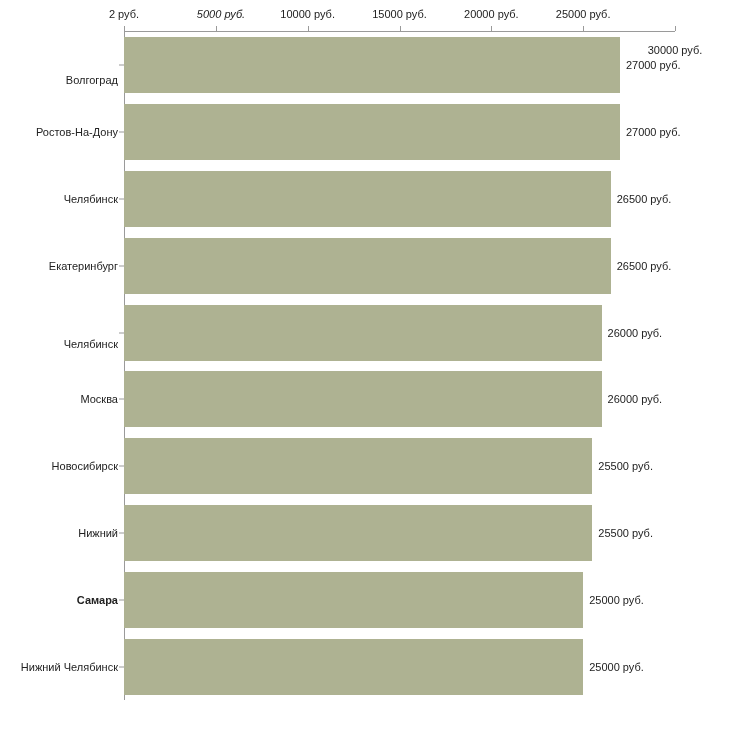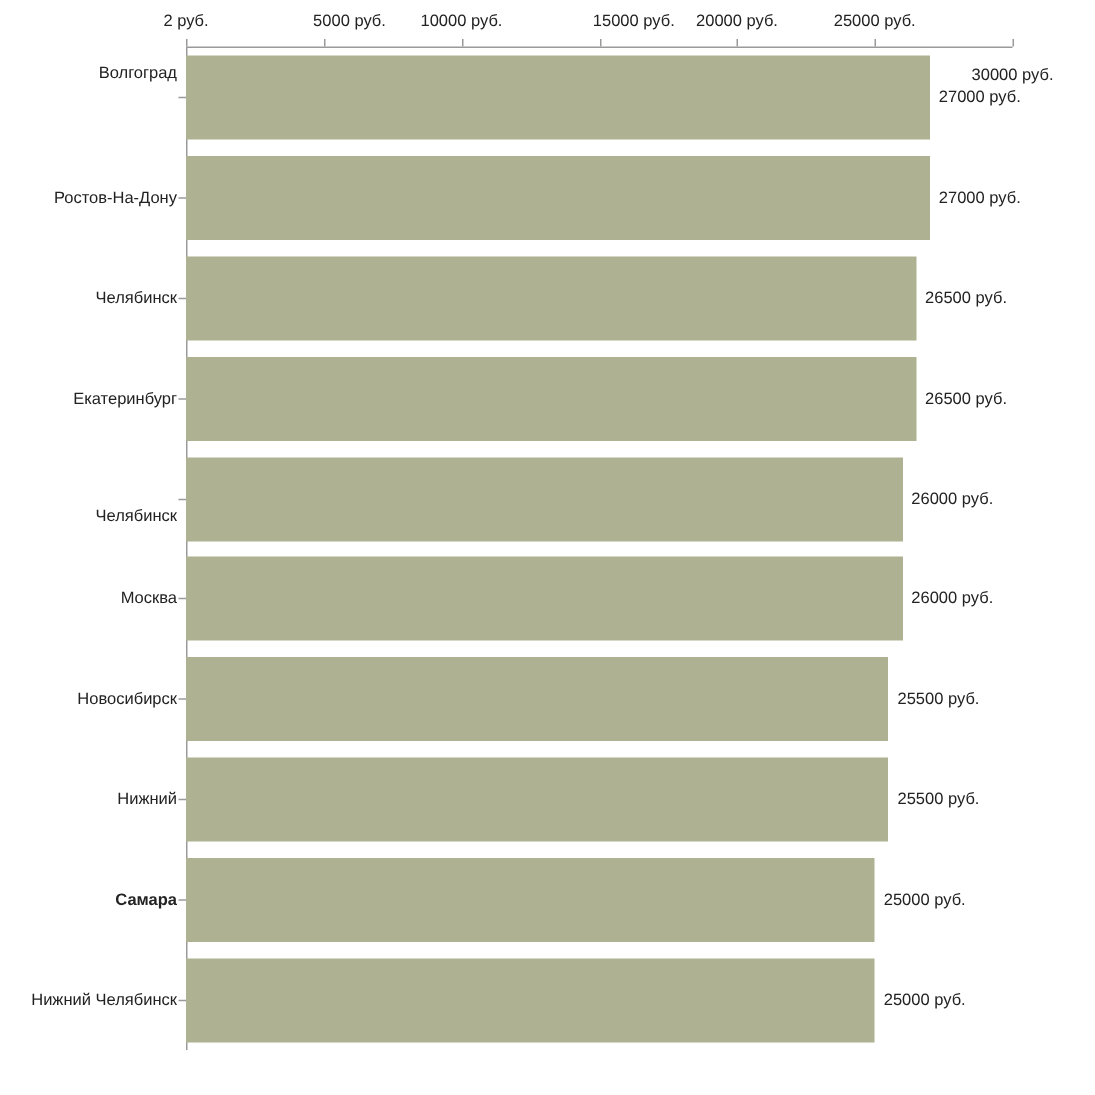--- a/index.html
+++ b/index.html
@@ -106,25 +106,25 @@
     transform: translateY(-50%);
   }
 </style>
 </head>
 <body>
 
 <div id="chart-root">
   <div class="axis-top" id="axis-top">
       <div class="tick-label" style="left: 124px;">2 руб.</div>
       <div class="tick-mark" style="left: 124px; background: rgb(154, 154, 154);"></div>
-      <div class="tick-label" style="left: 233px;">5000 руб.</div>
+      <div class="tick-label" style="left: 221px; font-style: italic;">5000 руб.</div>
       <div class="tick-mark" style="left: 215.833px; background: rgb(154, 154, 154);"></div>
       <div class="tick-label" style="left: 307.667px;">10000 руб.</div>
       <div class="tick-mark" style="left: 307.667px; background: rgb(154, 154, 154);"></div>
-      <div class="tick-label" style="left: 399.5px; margin-left: 23px;">15000 руб.</div>
+      <div class="tick-label" style="left: 399.5px;">15000 руб.</div>
       <div class="tick-mark" style="left: 399.5px; background: rgb(154, 154, 154);"></div>
       <div class="tick-label" style="left: 491.333px;">20000 руб.</div>
       <div class="tick-mark" style="left: 491.333px; background: rgb(154, 154, 154);"></div>
       <div class="tick-label" style="left: 583.167px;">25000 руб.</div>
       <div class="tick-mark" style="left: 583.167px; background: rgb(154, 154, 154);"></div>
       <div class="tick-label" style="left: 675px; margin-top: 36px;">30000 руб.</div>
       <div class="tick-mark" style="left: 675px; background: rgb(154, 154, 154);"></div>
     </div>
   <div class="axis-line-top"></div>
   <div class="axis-line-left"></div>
@@ -163,21 +163,21 @@
       </div>
       <div class="row" style="top: 539.8px; height: 56px;">
         <div class="bar" style="width: 459.167px; background: rgb(174, 178, 146);"></div>
         <div class="bar-value" style="left: 459.167px;">25000 руб.</div>
       </div>
       <div class="row" style="top: 606.6px; height: 56px;">
         <div class="bar" style="width: 459.167px; background: rgb(174, 178, 146);"></div>
         <div class="bar-value" style="left: 459.167px;">25000 руб.</div>
       </div>
     </div>
-<div class="cat-label-wrap" style="top: 49px; padding-right: 8px;">Волгоград</div>
+<div class="cat-label-wrap" style="top: 80px; padding-right: 8px;">Волгоград</div>
     <div class="cat-tick" style="top: 65.4px; background: rgb(154, 154, 154);"></div>
     <div class="cat-label-wrap" style="top: 132.2px; padding-right: 8px;">Ростов-На-Дону</div>
     <div class="cat-tick" style="top: 132.2px; background: rgb(154, 154, 154);"></div>
     <div class="cat-label-wrap" style="top: 199px; padding-right: 8px;">Челябинск</div>
     <div class="cat-tick" style="top: 199px; background: rgb(154, 154, 154);"></div>
     <div class="cat-label-wrap" style="top: 265.8px; padding-right: 8px;">Екатеринбург</div>
     <div class="cat-tick" style="top: 265.8px; background: rgb(154, 154, 154);"></div>
     <div class="cat-label-wrap" style="top: 344px; padding-right: 8px;">Челябинск</div>
     <div class="cat-tick" style="top: 332.6px; background: rgb(154, 154, 154);"></div>
     <div class="cat-label-wrap" style="top: 399.4px; padding-right: 8px;">Москва</div>

